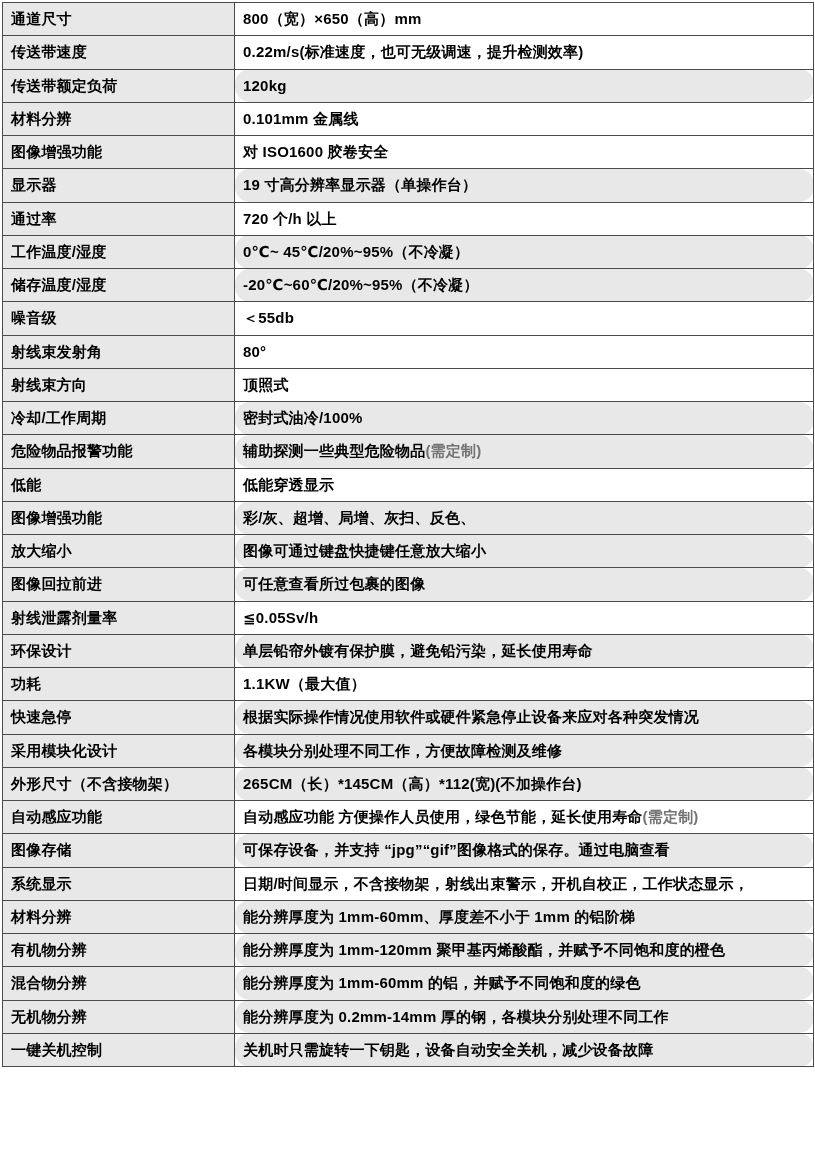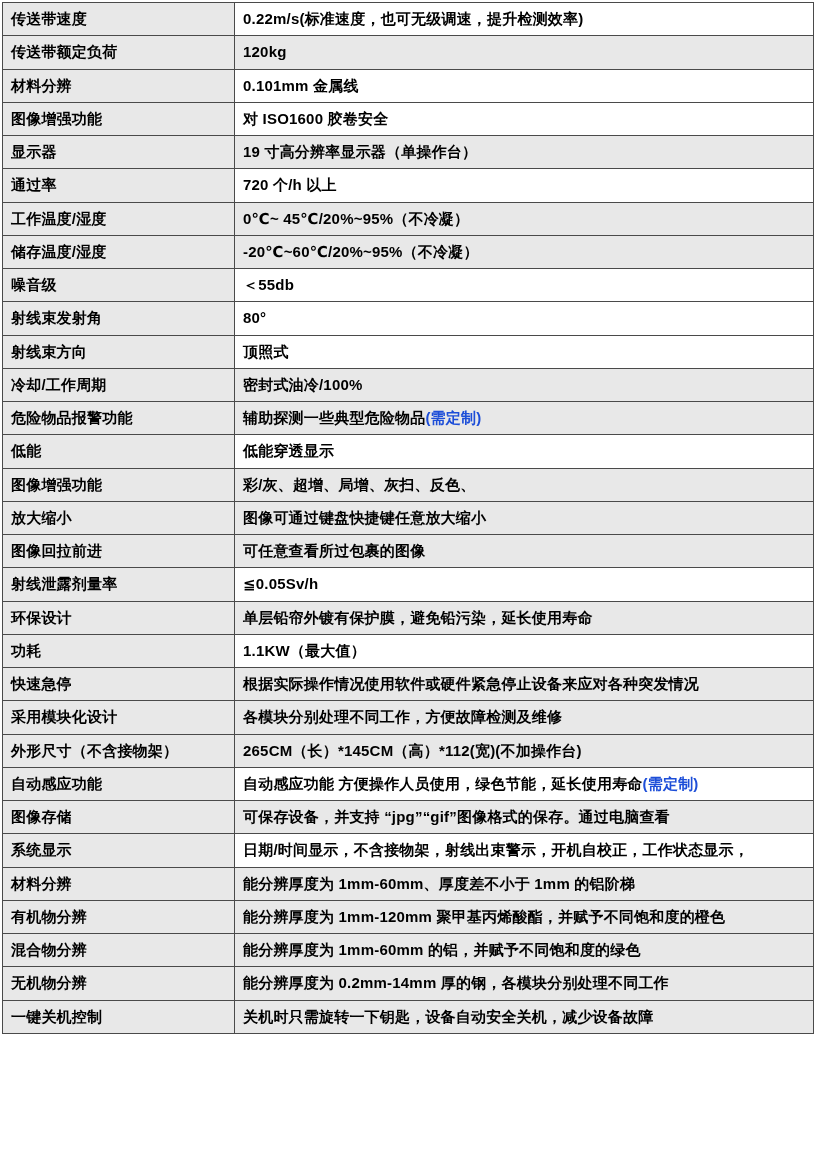--- a/index.html
+++ b/index.html
@@ -30,38 +30,45 @@
     letter-spacing: 0.2px;
   }
   .spec-table td.label {
     background: #e8e8e8;
   }
   .spec-table td.value {
     background: #ffffff;
   }
   .spec-table tr.shaded td.value {
     background: #e8e8e8;
+    border-radius: 15px;
   }
   .note {
-    color: #1d4ed8;
+    color: #737373;
   }
   td.value .wrap {
     display: block;
   }
 </style>
 </head>
 <body>
 
 <table class="spec-table">
   <colgroup>
     <col class="c-label">
     <col class="c-value">
   </colgroup>
   <tbody>
       <tr>
+        <td class="label">通道尺寸</td>
+        <td class="value">
+          <span class="wrap"><span>800（宽）×650（高）mm</span></span>
+        </td>
+      </tr>
+      <tr>
         <td class="label">传送带速度</td>
         <td class="value">
           <span class="wrap"><span>0.22m/s(标准速度，也可无级调速，提升检测效率)</span></span>
         </td>
       </tr>
       <tr class="shaded">
         <td class="label">传送带额定负荷</td>
         <td class="value">
           <span class="wrap"><span>120kg</span></span>
         </td>

